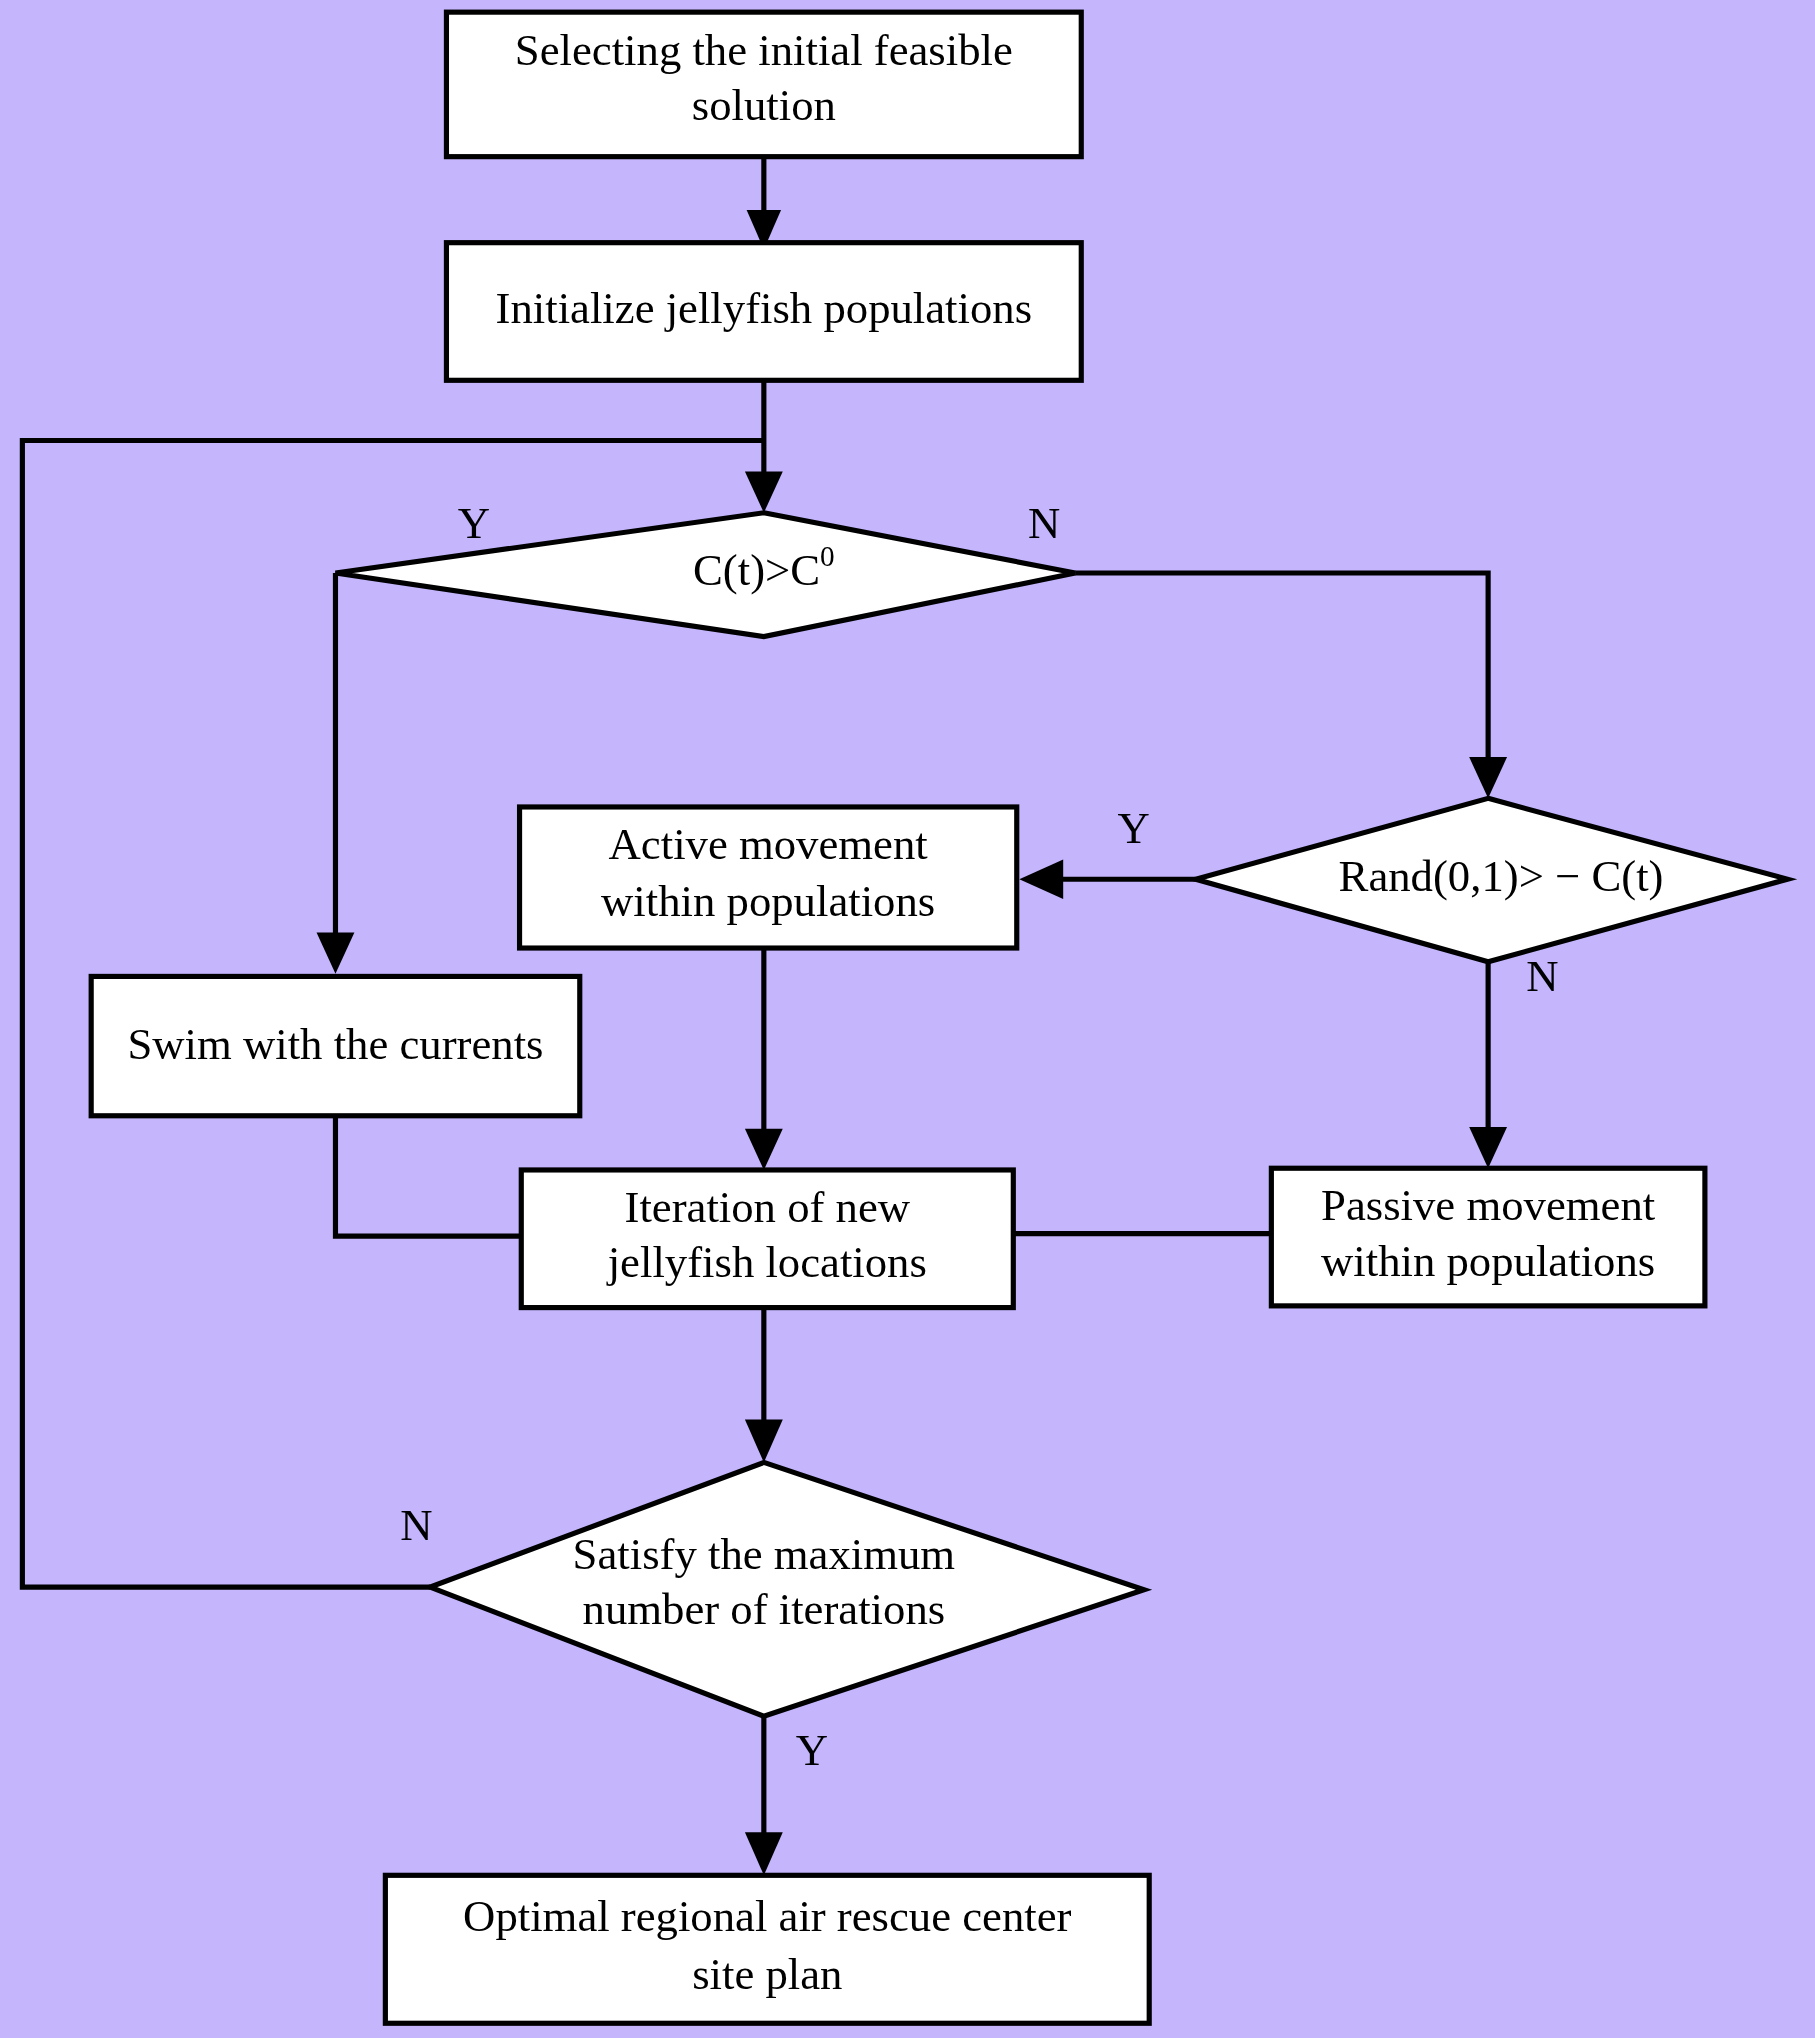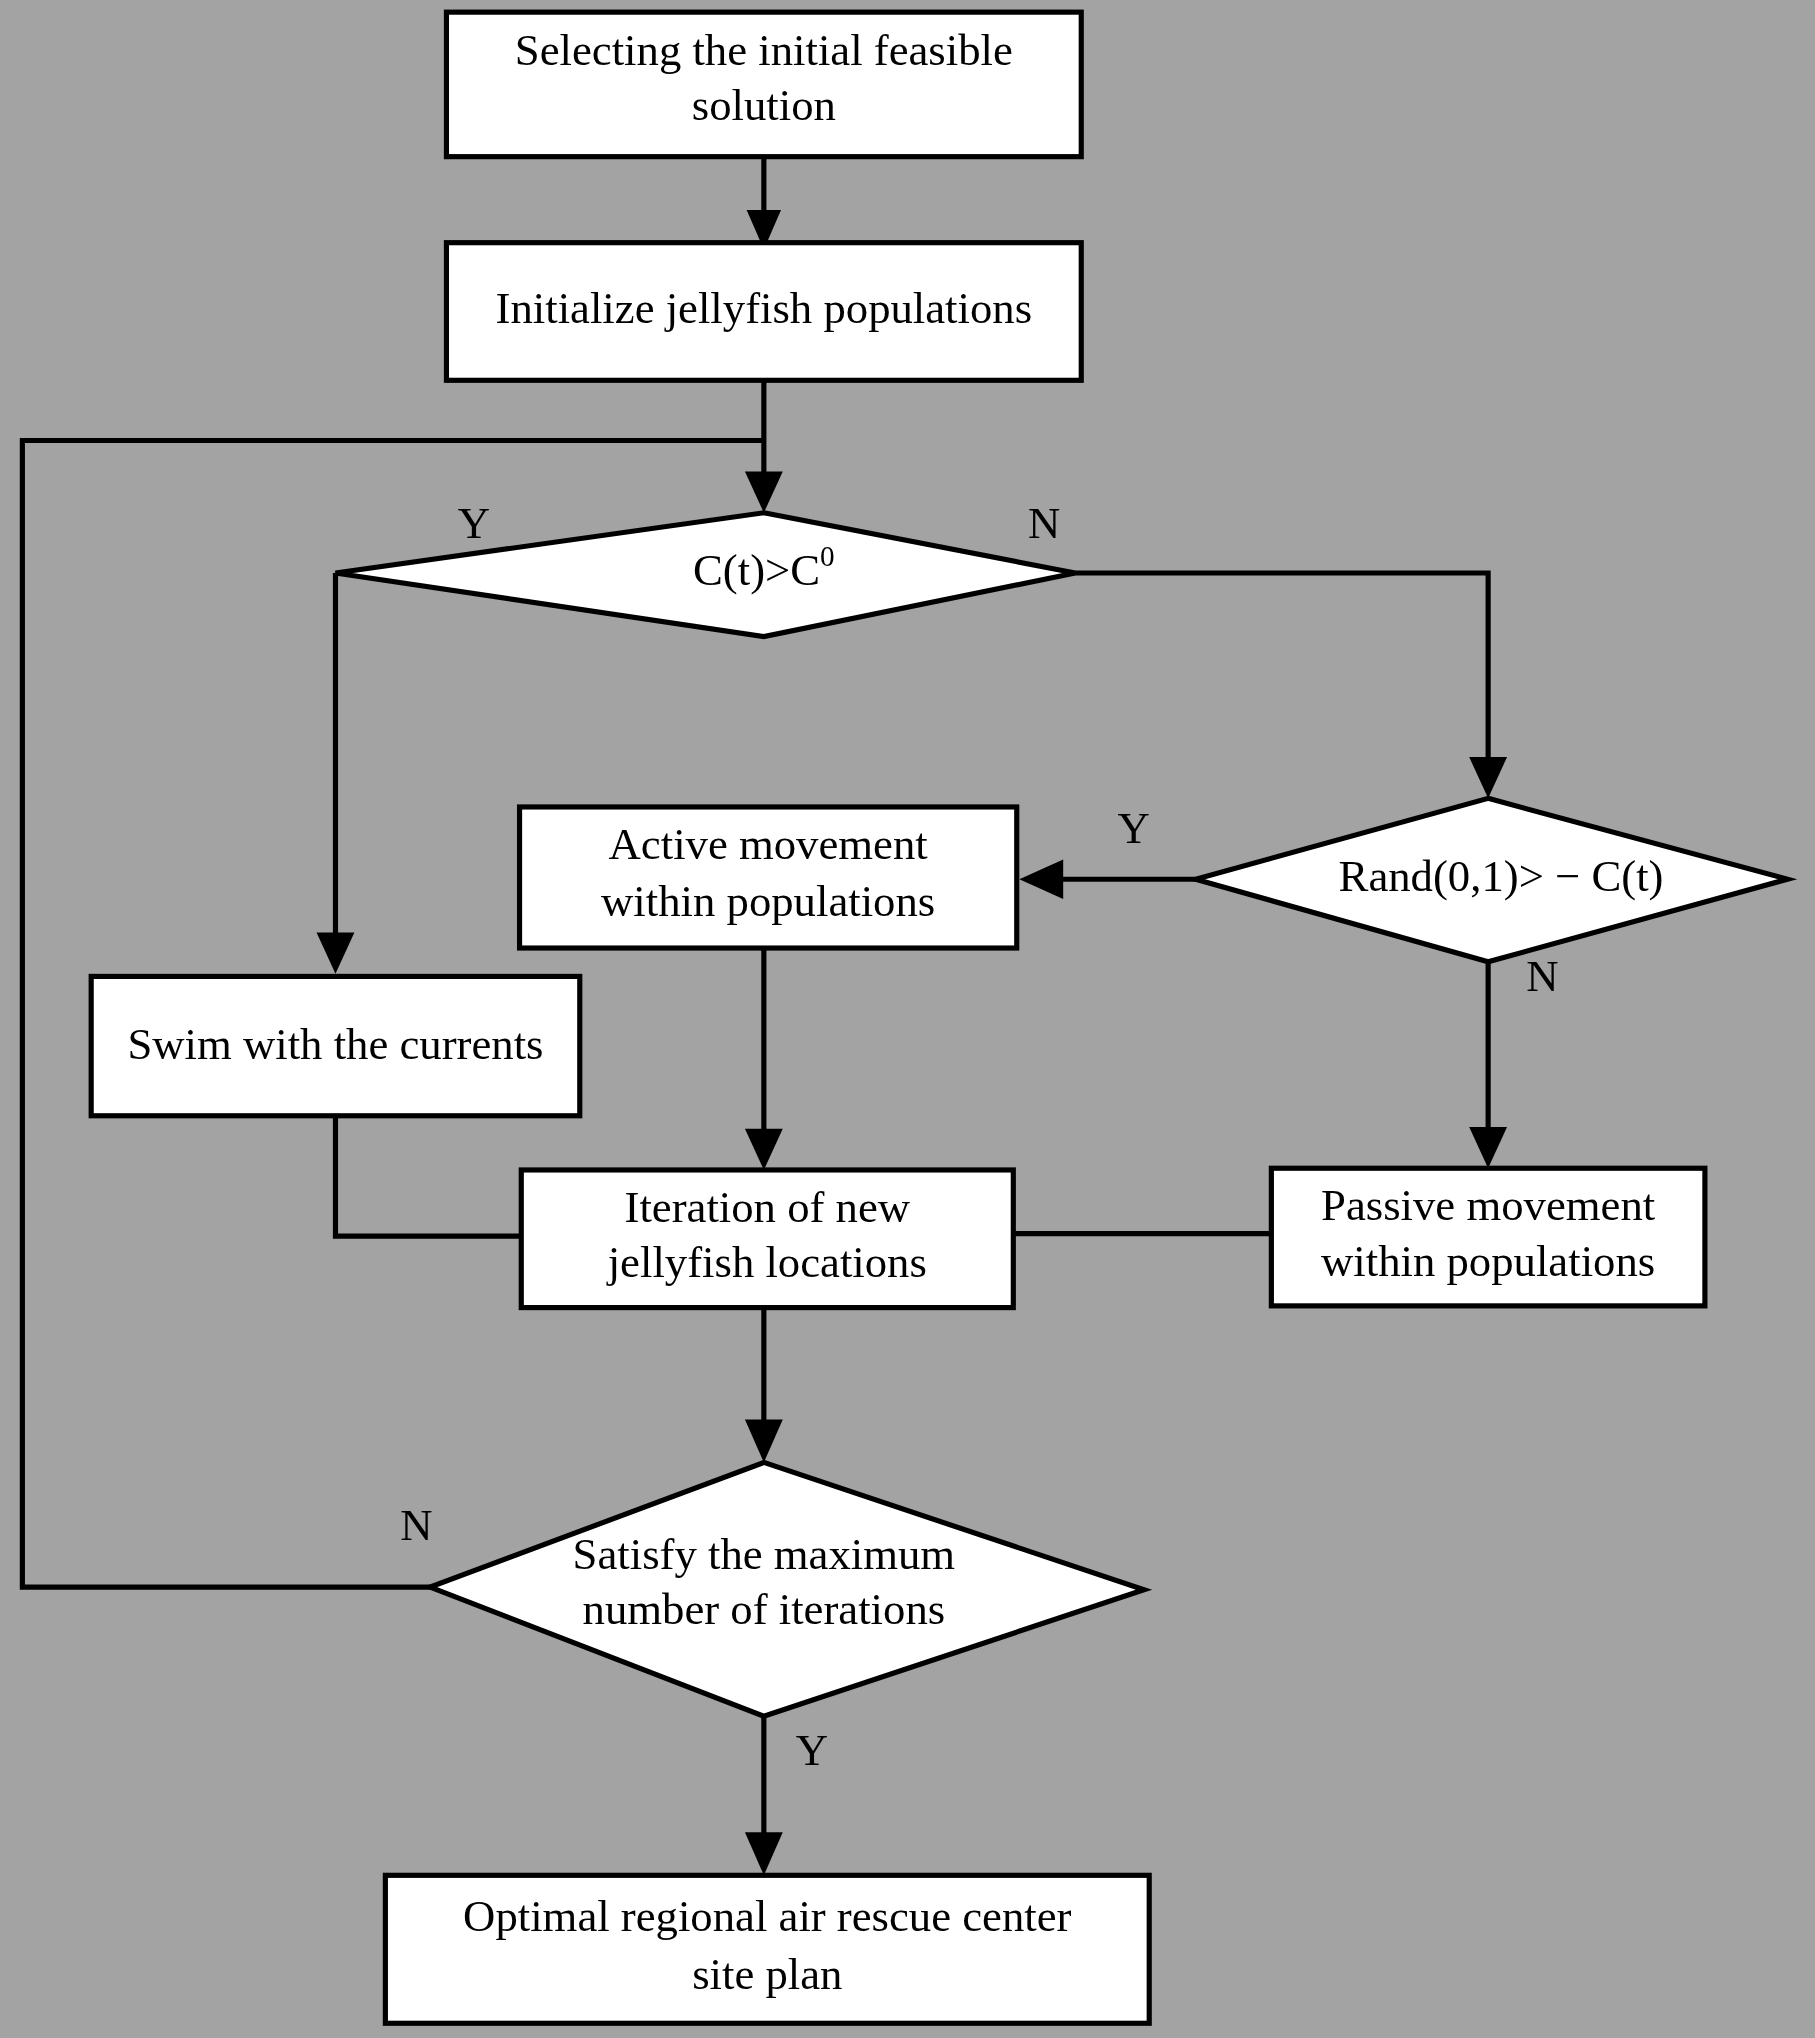--- a/index.html
+++ b/index.html
@@ -4,21 +4,21 @@
 <style>
   html, body {
     margin: 0;
     padding: 0;
     background: #ffffff;
   }
   #page {
     position: relative;
     width: 1815px;
     height: 2038px;
-    background: #a3a3a3;
+    background: #c4b5fd;
     overflow: hidden;
     font-family: "Liberation Serif", "DejaVu Serif", serif;
   }
   #flow {
     display: block;
     width: 1815px;
     height: 2038px;
   }
   .shape {
     fill: #ffffff;

